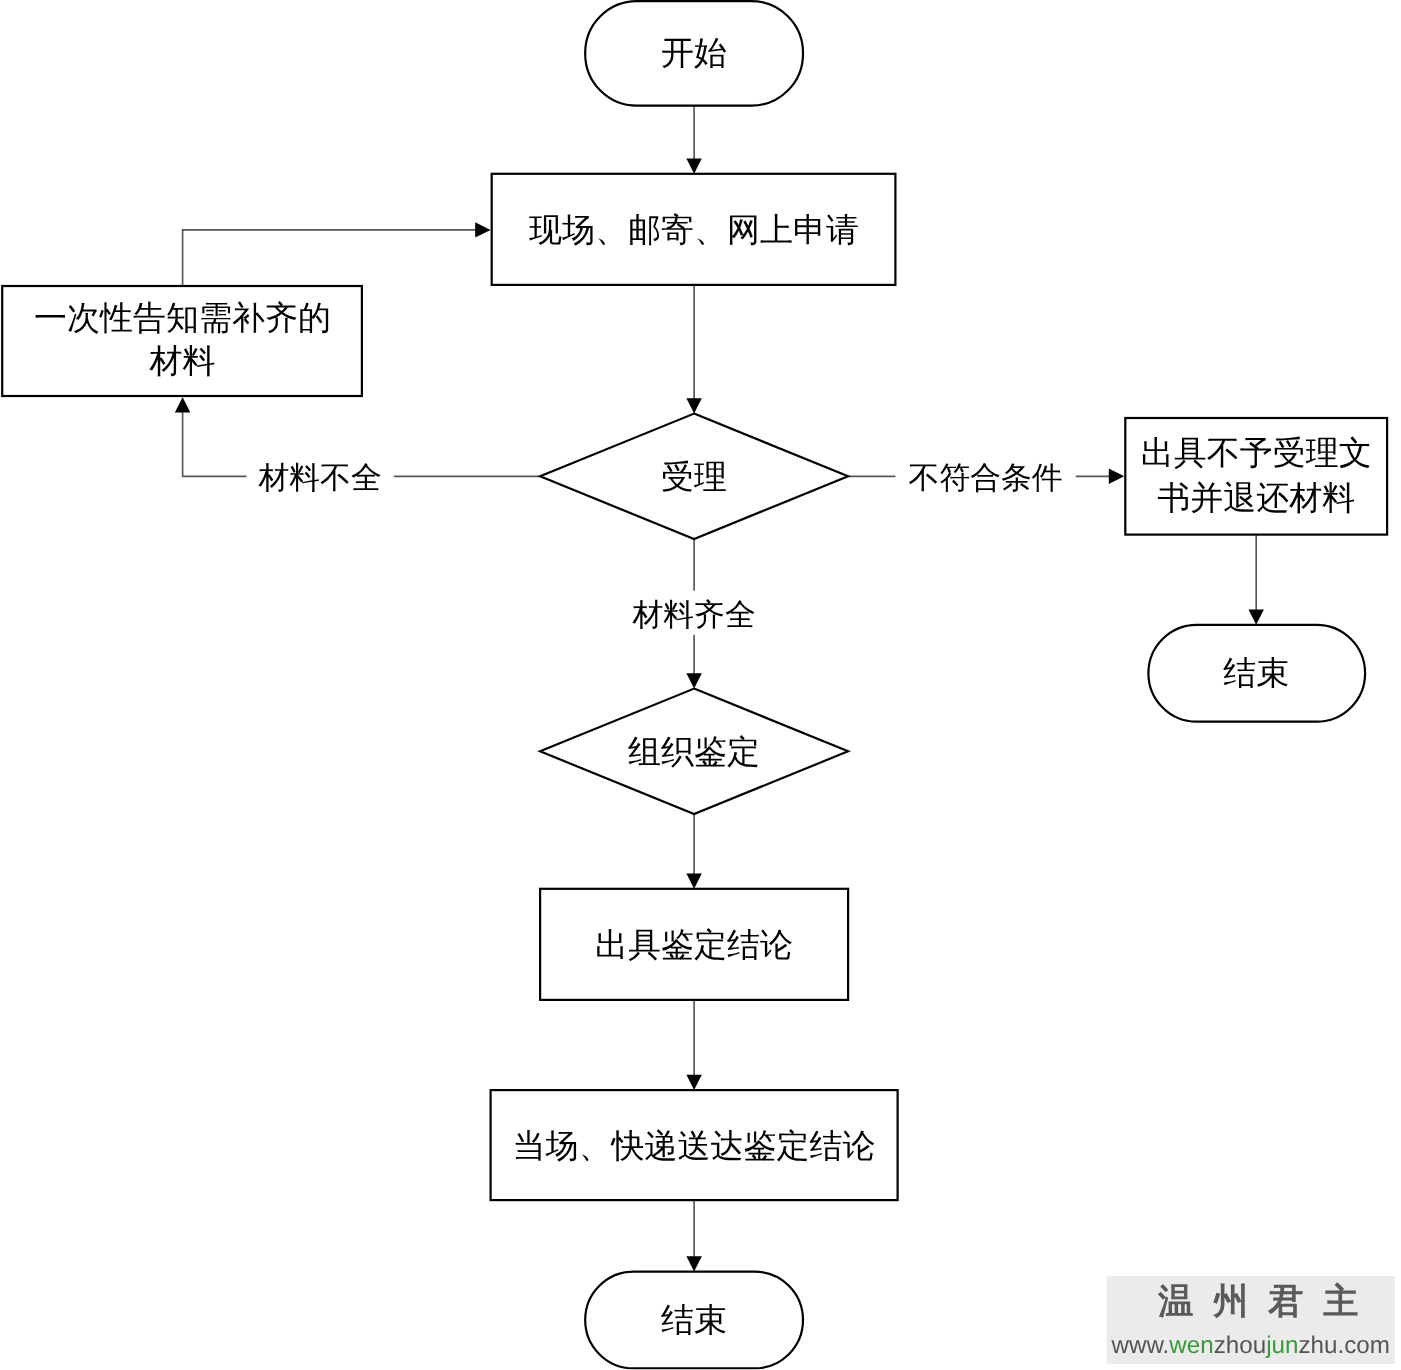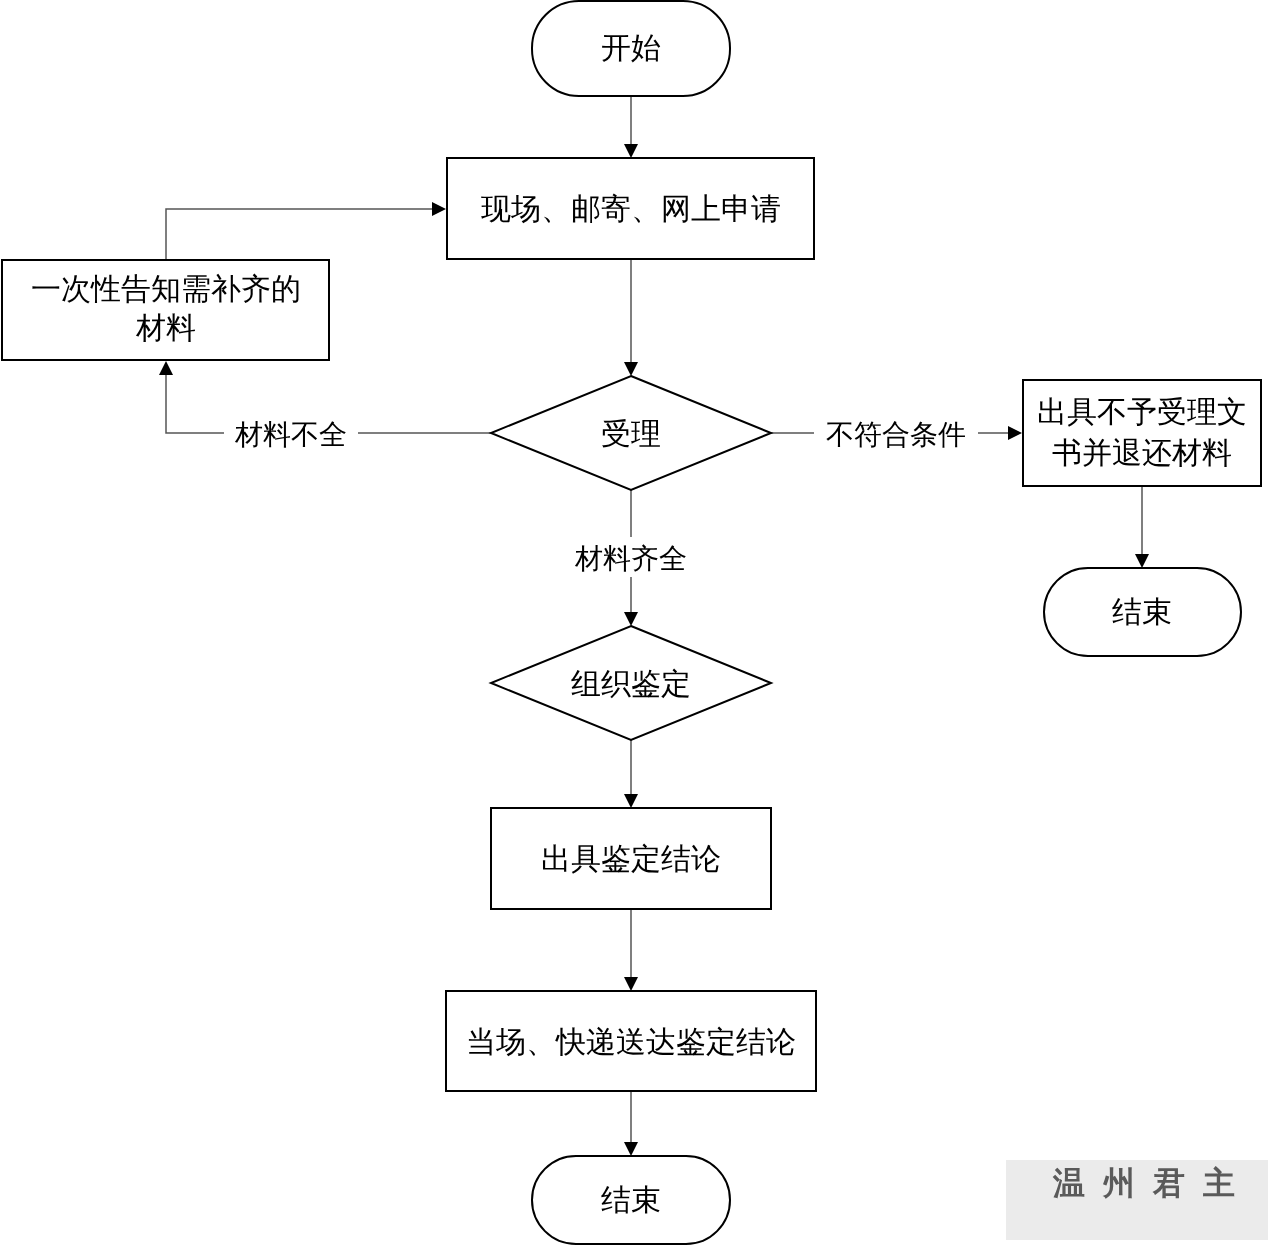--- a/index.html
+++ b/index.html
@@ -112,13 +112,14 @@
   </g>
 
   <g>
     <rect class="shape" x="532" y="1156" width="198" height="88" rx="44" ry="44"></rect>
     <text class="node-text" x="631" y="1210" text-anchor="middle">结束</text>
   </g>
 </svg>
 
 <div id="watermark">
   <div id="wm-title">温州君主</div>
+  <div id="wm-url"><span>www.</span><span class="g">wen</span><span>zhou</span><span class="g">jun</span><span>zhu.com</span></div>
 </div>
 
 </body></html>

